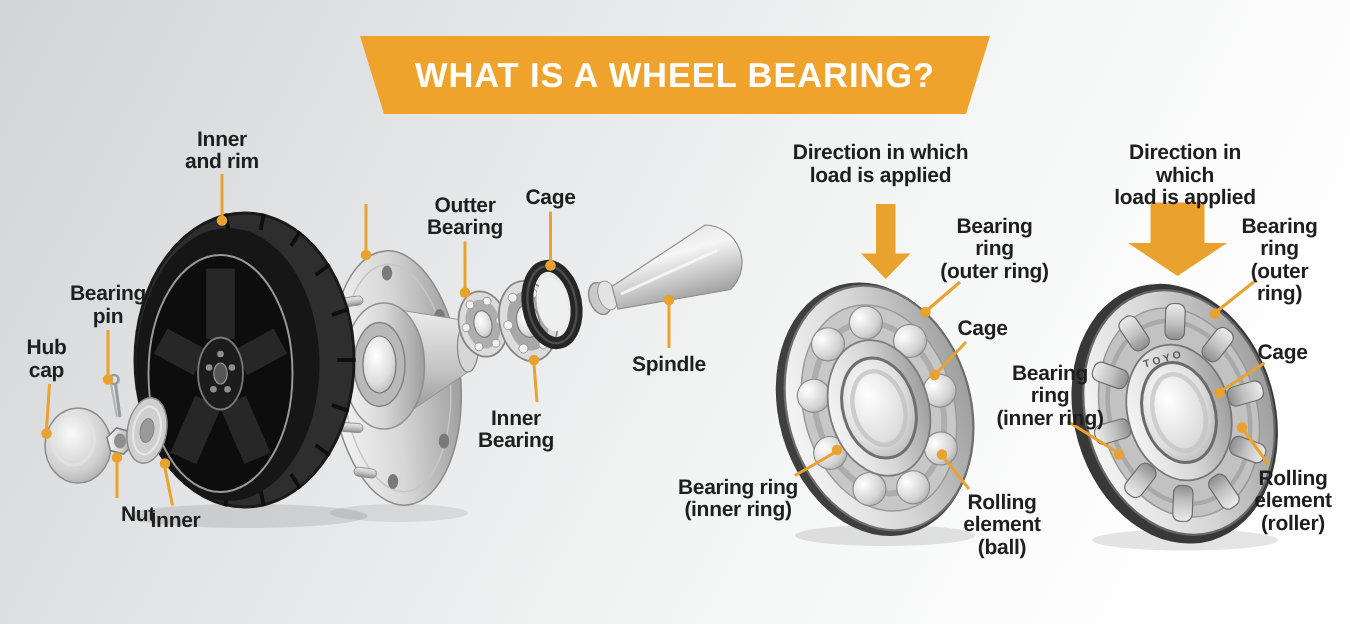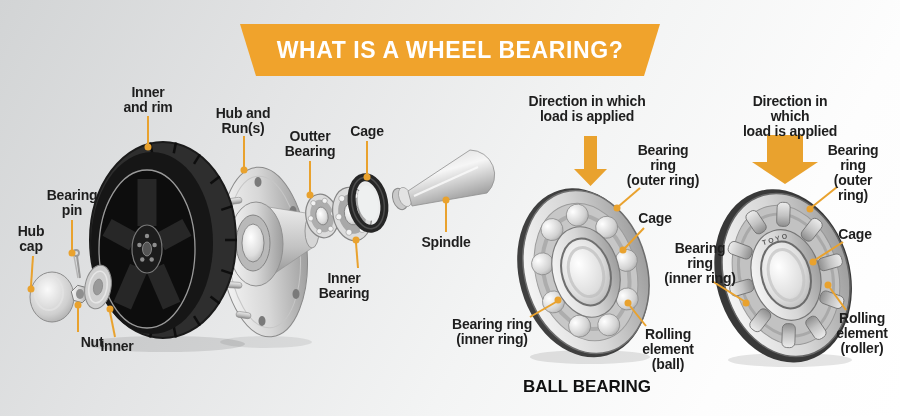--- a/index.html
+++ b/index.html
@@ -303,22 +303,20 @@
       <circle cx="828" cy="285" r="3.5"></circle>
     </g>
   </svg>
 
   <div class="banner">
     <span>WHAT IS A WHEEL BEARING?</span>
   </div>
 
   <div class="lbl" style="left:148px;top:85px">Inner
 and rim</div>
-  <div class="lbl" style="left:243px;top:106px">Hub and
-Run(s)</div>
   <div class="lbl" style="left:310px;top:129px">Outter
 Bearing</div>
   <div class="lbl" style="left:367px;top:124px">Cage</div>
   <div class="lbl" style="left:72px;top:188px">Bearing
 pin</div>
   <div class="lbl" style="left:31px;top:224px">Hub
 cap</div>
   <div class="lbl" style="left:92px;top:335px">Nut</div>
   <div class="lbl" style="left:117px;top:339px">Inner</div>
   <div class="lbl" style="left:446px;top:235px">Spindle</div>
@@ -329,21 +327,20 @@
 load is applied</div>
   <div class="lbl" style="left:663px;top:143px">Bearing
 ring
 (outer ring)</div>
   <div class="lbl" style="left:655px;top:211px">Cage</div>
   <div class="lbl" style="left:492px;top:317px">Bearing ring
 (inner ring)</div>
   <div class="lbl" style="left:668px;top:327px">Rolling
 element
 (ball)</div>
-  <div class="sect-title" style="left:587px;top:377px">BALL BEARING</div>
 
   <div class="lbl" style="left:790px;top:94px">Direction in which
 load is applied</div>
   <div class="lbl" style="left:853px;top:143px">Bearing
 ring
 (outer ring)</div>
   <div class="lbl" style="left:855px;top:227px">Cage</div>
   <div class="lbl" style="left:700px;top:241px">Bearing
 ring
 (inner ring)</div>

